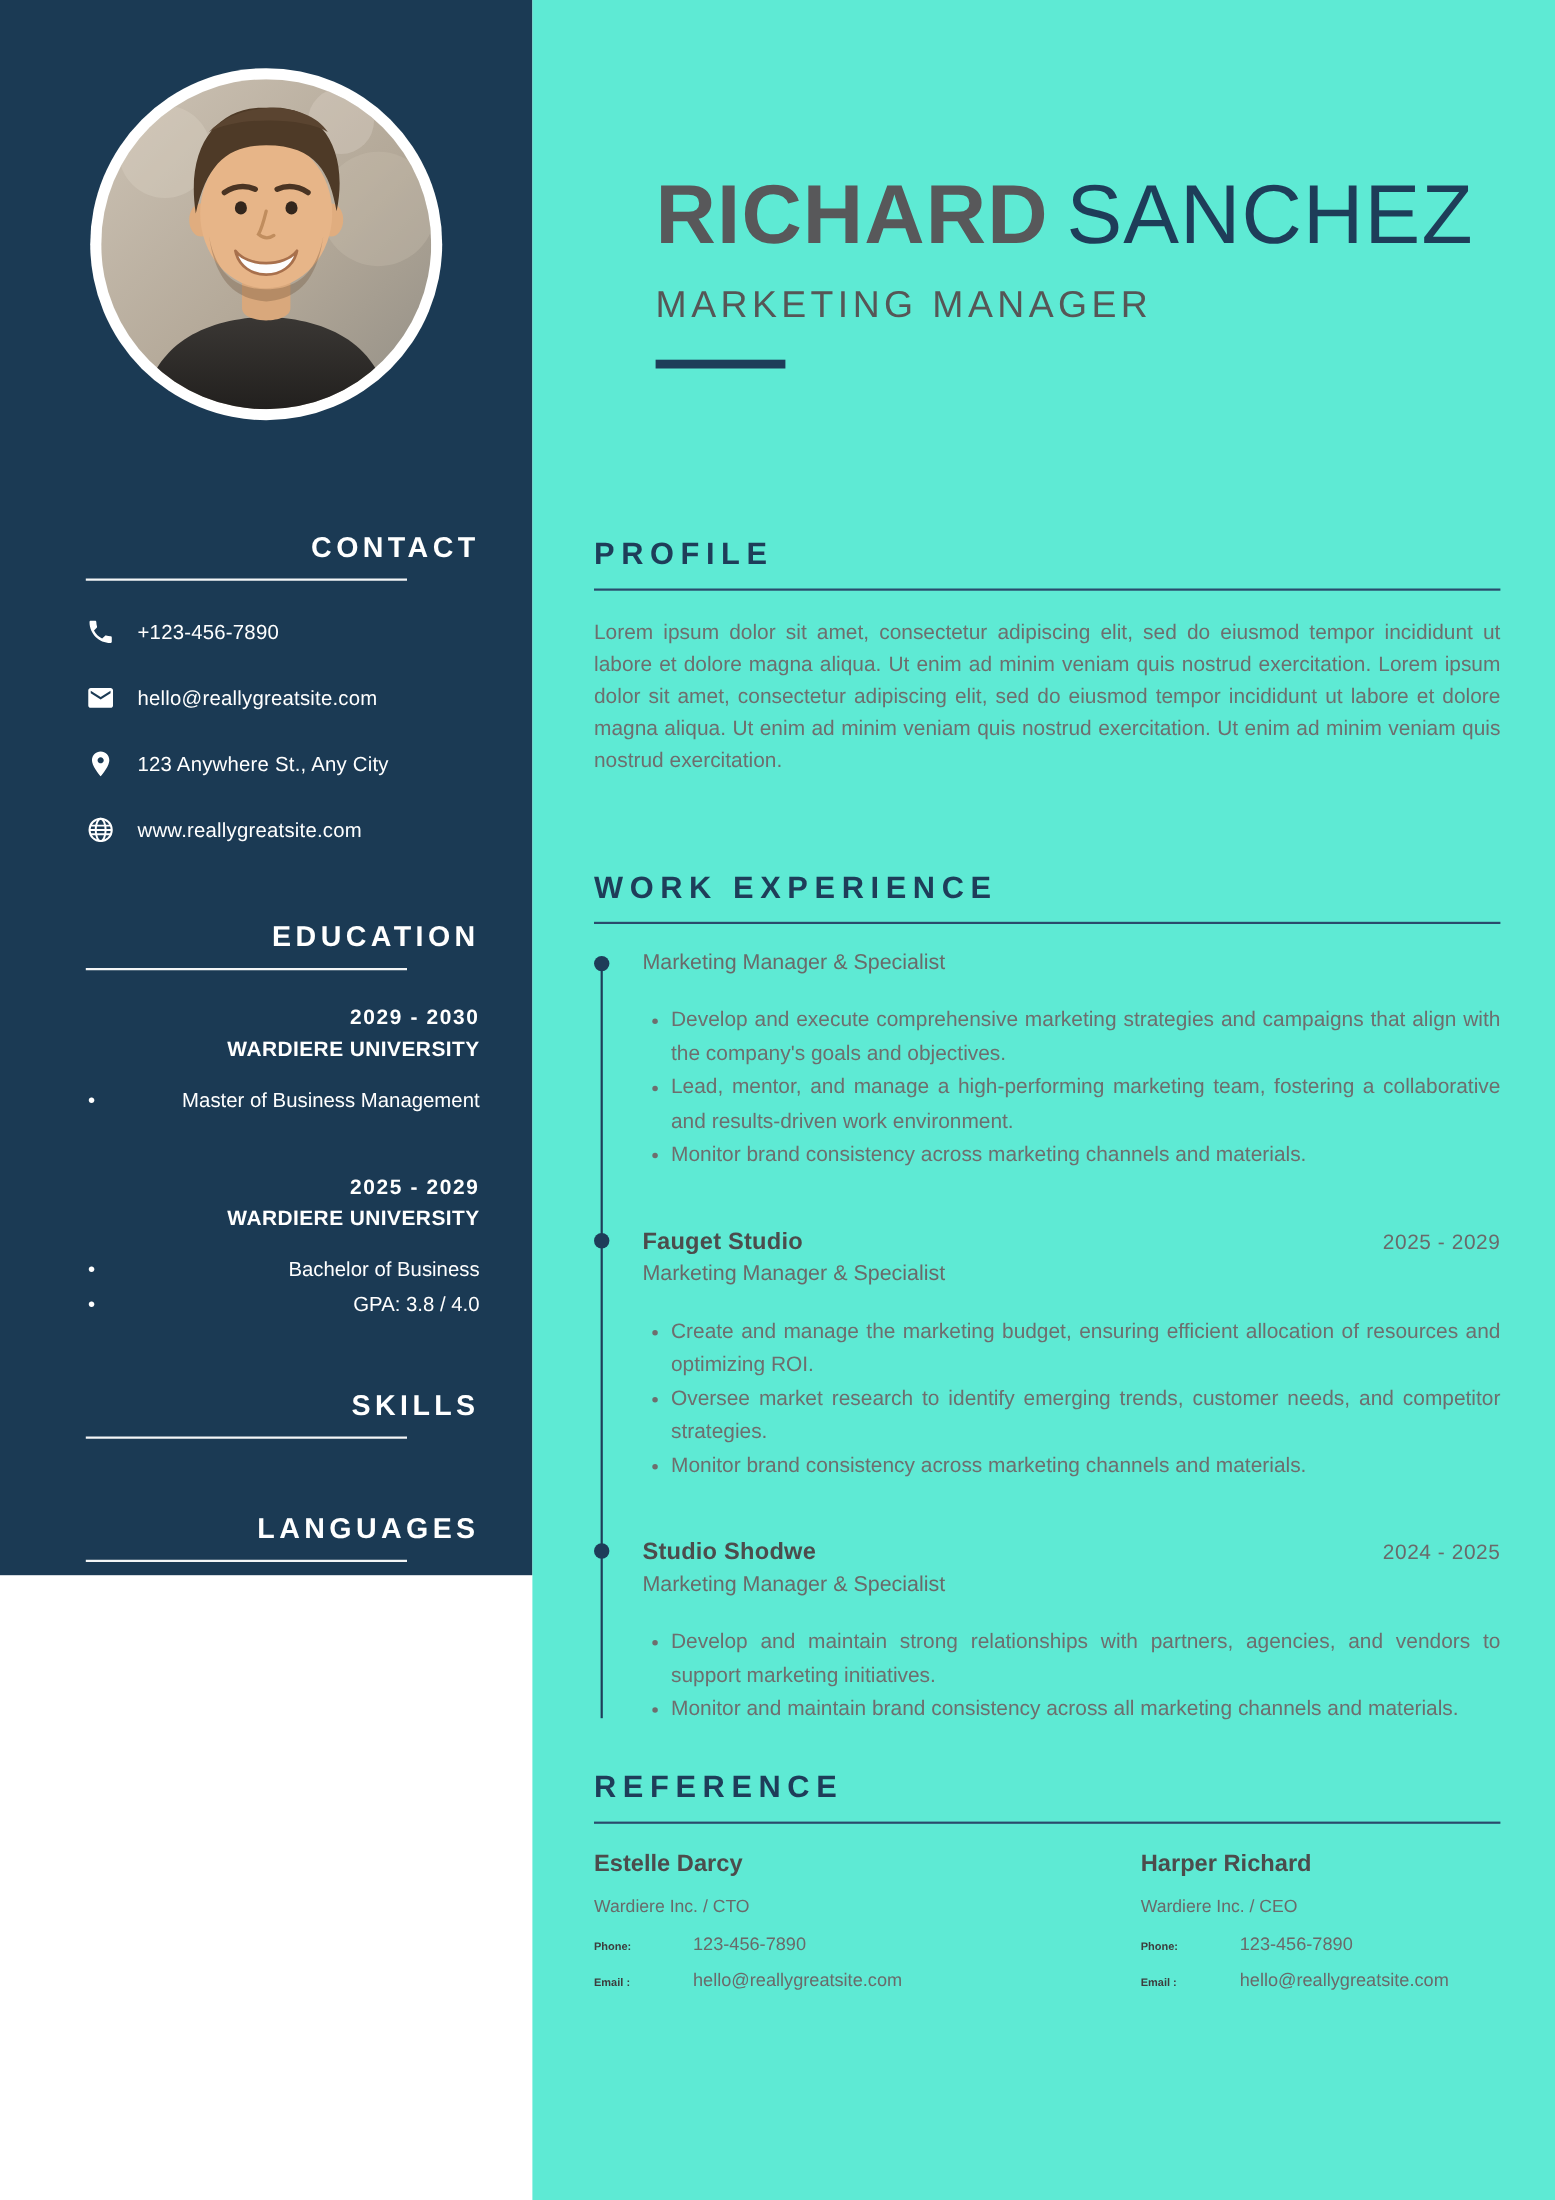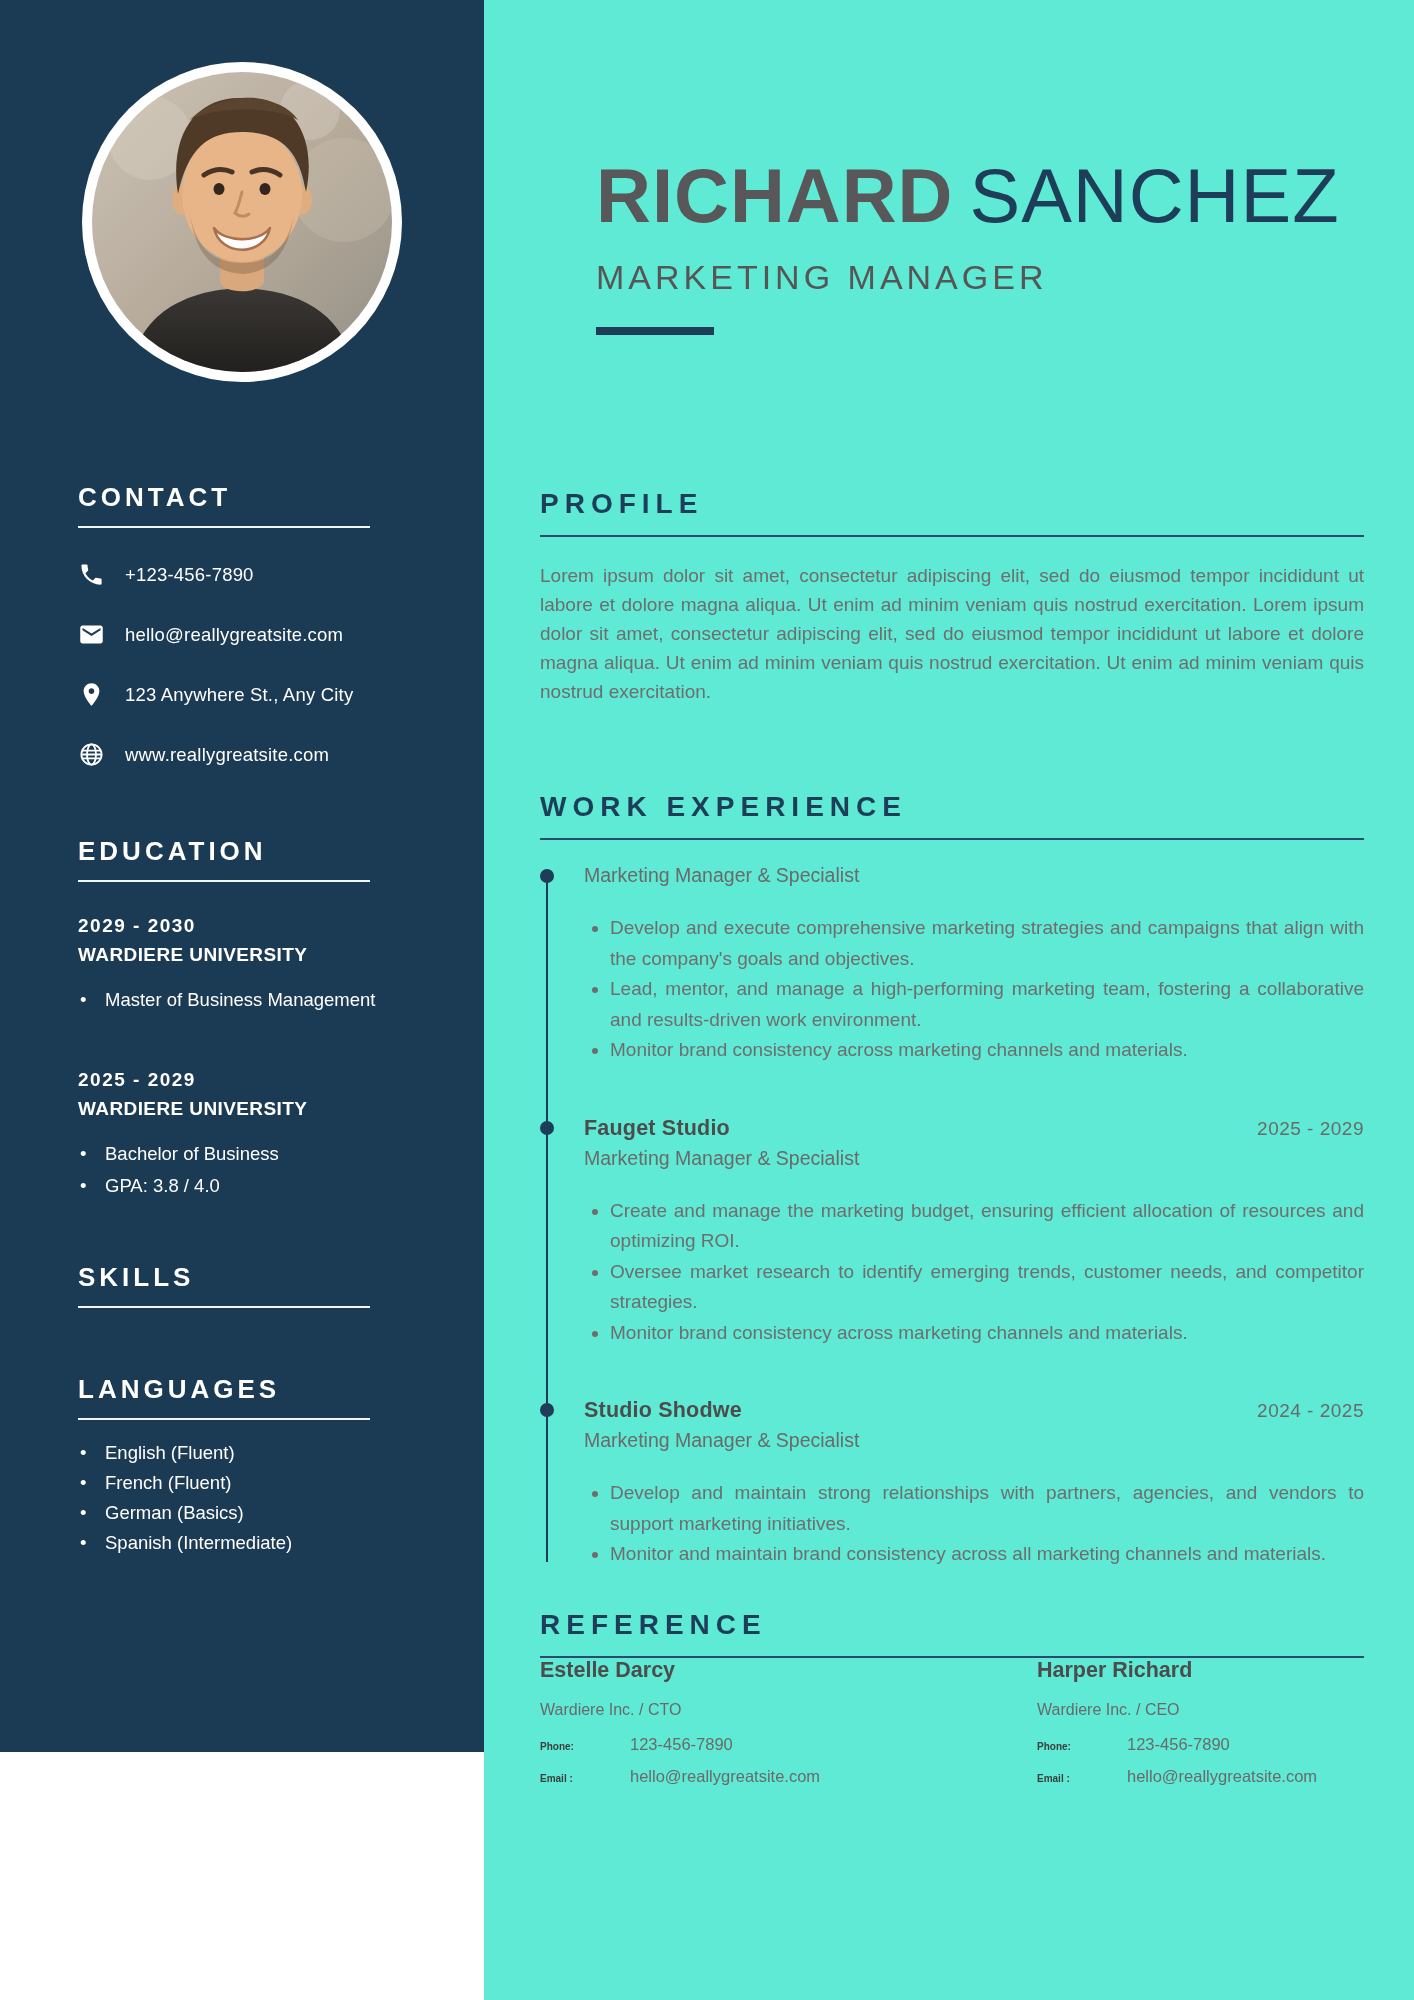--- a/index.html
+++ b/index.html
@@ -10,21 +10,21 @@
     --name-gray:#58585a;
     --body-text:#6e6e6e;
     --title-dark:#4c4c4c;
   }
   *{box-sizing:border-box;}
   html,body{margin:0;padding:0;background:#fff;}
   body{font-family:"Liberation Sans","DejaVu Sans",sans-serif;width:1414px;}
   .page{width:1414px;height:2000px;display:flex;overflow:hidden;background:#fff;}
 
   
-  .sidebar{width:484px;min-width:484px;background:var(--sidebar-bg);color:#fff;height:1752px;}
+  .sidebar{width:484px;min-width:484px;background:var(--sidebar-bg);color:#fff;height:1432px;text-align:right;}
   .photo-ring{width:320px;height:320px;border-radius:50%;background:#fff;margin:62px auto 0;padding:10px;}
   .photo-ring svg{width:300px;height:300px;border-radius:50%;display:block;}
   .side-section{padding:0 48px 0 78px;}
   .side-heading{font-size:26px;font-weight:700;letter-spacing:4px;line-height:30px;}
   .side-rule{border:none;border-top:2px solid rgba(255,255,255,.95);width:292px;margin:14px 0 0 0;}
   .contact-section{margin-top:100px;}
   .contact-row{display:flex;align-items:center;gap:20px;margin-top:33px;min-height:27px;}
   .contact-row svg{width:27px;height:27px;flex:0 0 27px;}
   .contact-text{font-size:18.5px;letter-spacing:.2px;}
   .edu-section{margin-top:68px;}
@@ -60,21 +60,21 @@
   .job{position:relative;}
   .job + .job{margin-top:50px;}
   .job-dot{position:absolute;left:-44px;top:5px;width:14px;height:14px;border-radius:50%;background:var(--accent);}
   .job-head{display:flex;justify-content:space-between;align-items:baseline;}
   .job-company{font-size:21.5px;font-weight:700;color:var(--title-dark);letter-spacing:.2px;}
   .job-period{font-size:19px;color:#6a6a6a;letter-spacing:.5px;}
   .job-role{font-size:19.5px;color:#6a6a6a;margin-top:6px;}
   .job-bullets{margin:26px 0 0;padding-left:26px;}
   .job-bullets li{font-size:19px;color:var(--body-text);line-height:30.5px;text-align:justify;}
   .ref-section{margin-top:38px;}
-  .ref-grid{display:grid;grid-template-columns:497px 1fr;}
+  .ref-grid{display:grid;grid-template-columns:497px 1fr;margin-top:24px;}
   .ref-name{font-size:21.5px;font-weight:700;color:var(--title-dark);line-height:24px;}
   .ref-company{font-size:16px;color:#6a6a6a;margin-top:16px;line-height:24px;}
   .ref-row{display:flex;margin-top:13px;align-items:baseline;}
   .ref-label{width:90px;min-width:90px;font-size:10px;font-weight:700;color:#3d3d3d;}
   .ref-value{font-size:16.5px;color:#6a6a6a;}
 </style>
 </head>
 <body>
 
 <div class="page">

